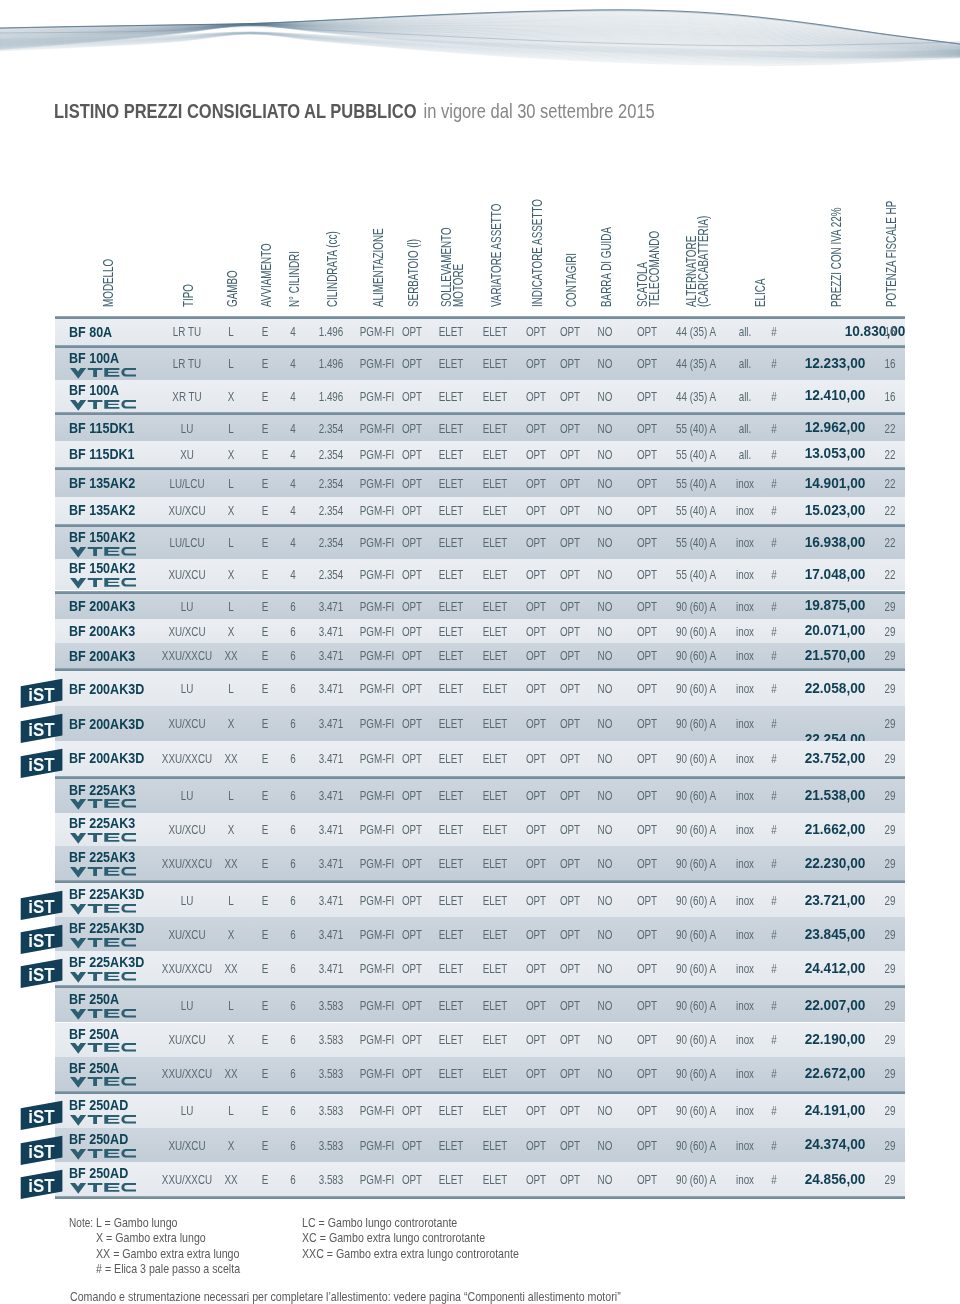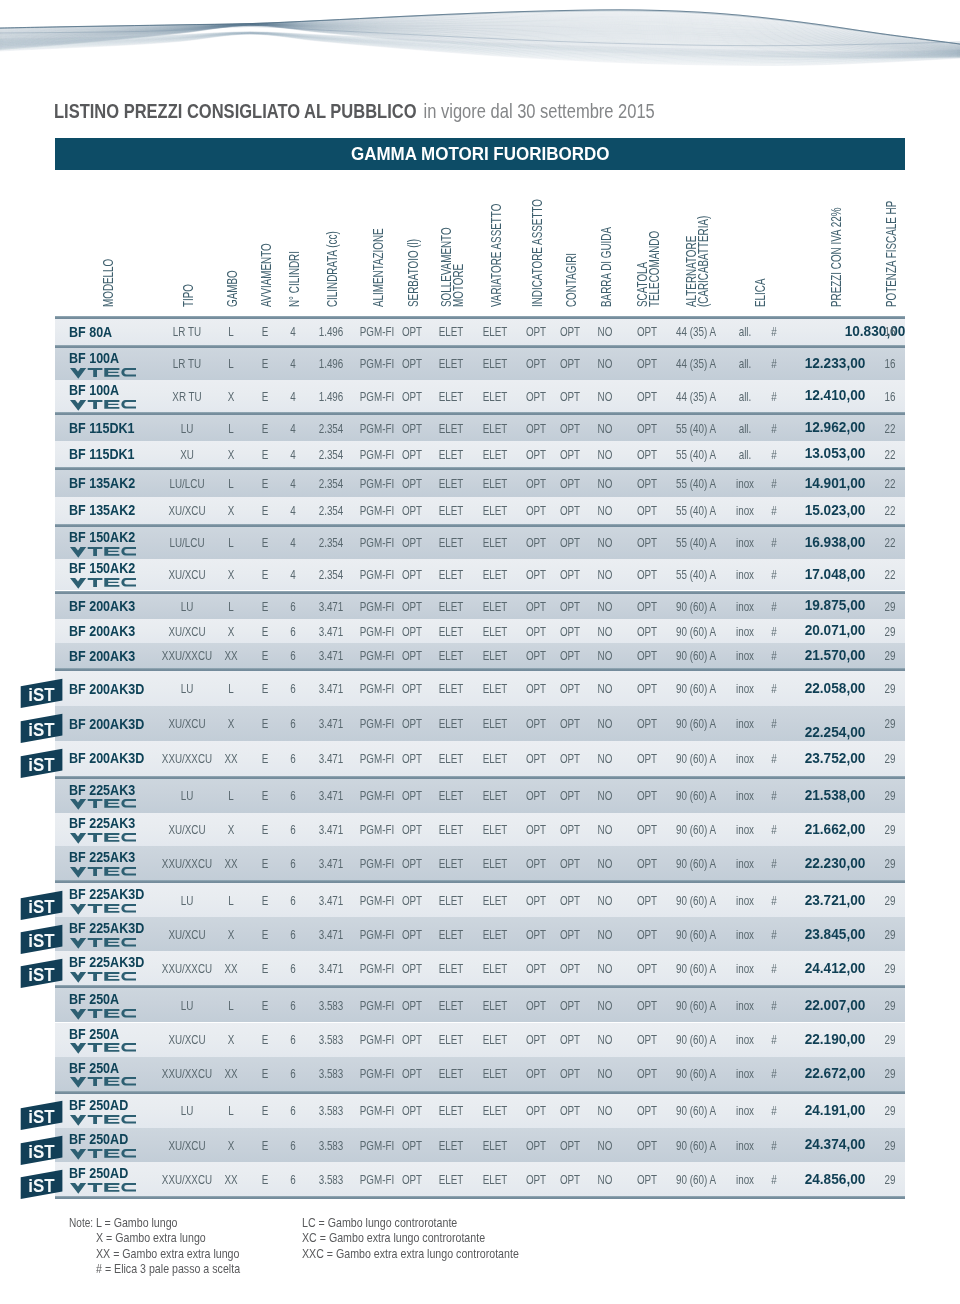--- a/index.html
+++ b/index.html
@@ -109,23 +109,20 @@
       <path d="M0.0 47.8 C10.0 47.4 40.0 46.3 60.0 45.5 C80.0 44.7 100.0 44.1 120.0 43.1 C140.0 42.1 158.3 41.2 180.0 39.6 C201.7 38.0 226.7 33.6 250.0 33.6 C273.3 33.6 295.0 37.5 320.0 39.5 C345.0 41.5 373.3 43.8 400.0 45.8 C426.7 47.8 453.3 49.7 480.0 51.4 C506.7 53.1 533.3 54.6 560.0 55.9 C586.7 57.2 613.3 58.3 640.0 59.2 C666.7 60.1 693.3 60.7 720.0 61.1 C746.7 61.5 773.3 62.0 800.0 61.7 C826.7 61.5 853.3 60.5 880.0 59.6 C906.7 58.6 946.7 56.6 960.0 56.0" stroke="#8aa3b6" stroke-width="0.7" fill="none" opacity="0.224"></path>
       <path d="M0.0 48.5 C10.0 48.1 40.0 46.8 60.0 46.0 C80.0 45.2 100.0 44.6 120.0 43.5 C140.0 42.5 158.3 41.6 180.0 40.0 C201.7 38.3 226.7 33.7 250.0 33.7 C273.3 33.7 295.0 37.8 320.0 39.9 C345.0 41.9 373.3 44.2 400.0 46.3 C426.7 48.3 453.3 50.4 480.0 52.1 C506.7 53.8 533.3 55.3 560.0 56.7 C586.7 58.0 613.3 59.1 640.0 60.0 C666.7 60.9 693.3 61.5 720.0 61.9 C746.7 62.3 773.3 62.7 800.0 62.4 C826.7 62.1 853.3 61.1 880.0 60.1 C906.7 59.1 946.7 57.0 960.0 56.4" stroke="#8aa3b6" stroke-width="0.7" fill="none" opacity="0.207"></path>
       <path d="M0.0 49.1 C10.0 48.7 40.0 47.4 60.0 46.6 C80.0 45.7 100.0 45.0 120.0 44.0 C140.0 43.0 158.3 42.0 180.0 40.3 C201.7 38.6 226.7 33.8 250.0 33.8 C273.3 33.8 295.0 38.0 320.0 40.2 C345.0 42.4 373.3 44.7 400.0 46.8 C426.7 48.9 453.3 51.0 480.0 52.7 C506.7 54.5 533.3 56.1 560.0 57.4 C586.7 58.8 613.3 60.0 640.0 60.8 C666.7 61.7 693.3 62.3 720.0 62.7 C746.7 63.1 773.3 63.5 800.0 63.2 C826.7 62.8 853.3 61.7 880.0 60.7 C906.7 59.6 946.7 57.5 960.0 56.9" stroke="#8aa3b6" stroke-width="0.7" fill="none" opacity="0.191"></path>
       <path d="M0.0 49.7 C10.0 49.3 40.0 48.0 60.0 47.1 C80.0 46.2 100.0 45.5 120.0 44.5 C140.0 43.4 158.3 42.4 180.0 40.7 C201.7 38.9 226.7 34.0 250.0 33.9 C273.3 33.9 295.0 38.3 320.0 40.5 C345.0 42.8 373.3 45.1 400.0 47.3 C426.7 49.4 453.3 51.6 480.0 53.4 C506.7 55.2 533.3 56.8 560.0 58.2 C586.7 59.6 613.3 60.8 640.0 61.7 C666.7 62.5 693.3 63.1 720.0 63.5 C746.7 63.9 773.3 64.2 800.0 63.9 C826.7 63.5 853.3 62.4 880.0 61.3 C906.7 60.2 946.7 58.0 960.0 57.3" stroke="#8aa3b6" stroke-width="0.7" fill="none" opacity="0.174"></path>
       <path d="M0.0 50.4 C10.0 49.9 40.0 48.6 60.0 47.7 C80.0 46.7 100.0 46.0 120.0 44.9 C140.0 43.8 158.3 42.9 180.0 41.0 C201.7 39.2 226.7 34.1 250.0 34.1 C273.3 34.0 295.0 38.6 320.0 40.9 C345.0 43.2 373.3 45.6 400.0 47.8 C426.7 50.0 453.3 52.2 480.0 54.0 C506.7 55.9 533.3 57.5 560.0 58.9 C586.7 60.3 613.3 61.6 640.0 62.5 C666.7 63.4 693.3 63.9 720.0 64.3 C746.7 64.7 773.3 65.0 800.0 64.6 C826.7 64.2 853.3 63.0 880.0 61.8 C906.7 60.7 946.7 58.4 960.0 57.8" stroke="#8aa3b6" stroke-width="0.7" fill="none" opacity="0.157"></path>
       <path d="M0.0 51.0 C10.0 50.5 40.0 49.1 60.0 48.2 C80.0 47.3 100.0 46.5 120.0 45.4 C140.0 44.3 158.3 43.3 180.0 41.4 C201.7 39.5 226.7 34.2 250.0 34.2 C273.3 34.2 295.0 38.9 320.0 41.2 C345.0 43.6 373.3 46.0 400.0 48.3 C426.7 50.5 453.3 52.8 480.0 54.7 C506.7 56.6 533.3 58.3 560.0 59.7 C586.7 61.1 613.3 62.4 640.0 63.3 C666.7 64.2 693.3 64.8 720.0 65.1 C746.7 65.4 773.3 65.8 800.0 65.3 C826.7 64.8 853.3 63.6 880.0 62.4 C906.7 61.2 946.7 58.9 960.0 58.2" stroke="#8aa3b6" stroke-width="0.7" fill="none" opacity="0.140"></path>
       <path d="M0.0 28.0 C10.0 27.8 40.0 27.2 60.0 26.8 C80.0 26.4 100.0 26.1 120.0 25.8 C140.0 25.5 158.3 25.2 180.0 24.8 C201.7 24.4 226.7 24.3 250.0 23.6 C273.3 22.9 295.0 21.7 320.0 20.5 C345.0 19.3 373.3 17.8 400.0 16.5 C426.7 15.2 453.3 14.0 480.0 13.0 C506.7 12.0 533.3 11.1 560.0 10.6 C586.7 10.1 613.3 9.5 640.0 10.0 C666.7 10.5 693.3 11.5 720.0 13.5 C746.7 15.5 773.3 18.7 800.0 22.0 C826.7 25.3 853.3 29.8 880.0 33.5 C906.7 37.2 946.7 42.2 960.0 44.0" stroke="#4b6a80" stroke-width="1.0" fill="none" opacity="0.72"></path>
       <path d="M0.0 33.0 C10.0 32.9 40.0 32.7 60.0 32.5 C80.0 32.3 100.0 32.2 120.0 31.8 C140.0 31.4 158.3 31.1 180.0 30.2 C201.7 29.3 226.7 26.5 250.0 26.5 C273.3 26.5 295.0 28.8 320.0 30.0 C345.0 31.2 373.3 32.7 400.0 34.0 C426.7 35.3 453.3 36.8 480.0 38.0 C506.7 39.2 533.3 40.5 560.0 41.5 C586.7 42.5 613.3 43.3 640.0 44.0 C666.7 44.7 693.3 45.2 720.0 45.5 C746.7 45.8 773.3 45.8 800.0 45.5 C826.7 45.2 853.3 44.6 880.0 44.0 C906.7 43.4 946.7 42.3 960.0 42.0" stroke="#7b94a7" stroke-width="0.85" fill="none" opacity="0.45"></path>
     </svg>
 <div class="title"><span class="t-b">LISTINO PREZZI CONSIGLIATO AL PUBBLICO</span><span class="t-l">in vigore dal 30 settembre 2015</span></div>
-<div class="band">
-      <div class="band-lbl"><i>GAMMA MOTORI FUORIBORDO</i></div>
-    </div>
 <div class="vh" style="left:101.8px;top:307.0px;">
       <u>MODELLO</u>
     </div>
 <div class="vh" style="left:181.8px;top:307.0px;">
       <u>TIPO</u>
     </div>
 <div class="vh" style="left:225.8px;top:307.0px;">
       <u>GAMBO</u>
     </div>
 <div class="vh" style="left:259.9px;top:307.0px;">
@@ -499,21 +496,21 @@
       <div class="cell" style="left:357.0px;top:11.0px"><u>OPT</u></div>
       <div class="cell" style="left:396.0px;top:11.0px"><u>ELET</u></div>
       <div class="cell" style="left:440.0px;top:11.0px"><u>ELET</u></div>
       <div class="cell" style="left:481.0px;top:11.0px"><u>OPT</u></div>
       <div class="cell" style="left:515.0px;top:11.0px"><u>OPT</u></div>
       <div class="cell" style="left:550.0px;top:11.0px"><u>NO</u></div>
       <div class="cell" style="left:592.0px;top:11.0px"><u>OPT</u></div>
       <div class="cell" style="left:641.0px;top:11.0px"><u>90 (60) A</u></div>
       <div class="cell" style="left:690.0px;top:11.0px"><u>inox</u></div>
       <div class="cell" style="left:719.0px;top:11.0px"><u>#</u></div>
-      <div class="cell price" style="left:780.0px;top:19px"><u>22.254,00</u></div>
+      <div class="cell price" style="left:780.0px;top:26px"><u>22.254,00</u></div>
       <div class="cell" style="left:835.0px;top:11.0px"><u>29</u></div>
     </div>
     <div class="ist" style="left:10.7px;top:705.20px"><svg class="ist-badge" viewBox="0 0 600 400" width="60" height="40">
         <path d="M97 162 L514 88 L514 305 L97 379 Z" fill="#123f57"></path>
         <text x="305" y="311" fill="#f4f9fa" font-family="Liberation Sans,sans-serif" font-size="182" font-weight="bold" text-anchor="middle" textLength="263" lengthAdjust="spacingAndGlyphs">iST</text>
       </svg></div>
 <div class="row l" style="top:741.0px;height:34.8px">
       <div class="model" style="top:9.4px"><u>BF 200AK3D</u></div>
       <div class="cell" style="left:132.0px;top:11.0px"><u>XXU/XXCU</u></div>
       <div class="cell" style="left:176.0px;top:11.0px"><u>XX</u></div>
@@ -904,13 +901,14 @@
       </svg></div>
 <div class="sep" style="top:1196.20px"></div>
 <div class="nl" style="left:69.3px;top:1217.1px"><u style="transform:scaleX(.80)">Note:</u></div>
 <div class="nl" style="left:96.4px;top:1217.1px"><u>L = Gambo lungo</u></div>
 <div class="nl" style="left:96.4px;top:1232.4px"><u>X = Gambo extra lungo</u></div>
 <div class="nl" style="left:96.4px;top:1247.7px"><u>XX = Gambo extra extra lungo</u></div>
 <div class="nl" style="left:96.4px;top:1263.0px"><u># = Elica 3 pale passo a scelta</u></div>
 <div class="nl" style="left:302px;top:1217.1px"><u>LC = Gambo lungo controrotante</u></div>
 <div class="nl" style="left:302px;top:1232.4px"><u>XC = Gambo extra lungo controrotante</u></div>
 <div class="nl" style="left:302px;top:1247.7px"><u>XXC = Gambo extra extra lungo controrotante</u></div>
+<div class="nl" style="left:69.9px;top:1290.5px"><u>Comando e strumentazione necessari per completare l’allestimento: vedere pagina “Componenti allestimento motori”</u></div>
 </div>
 
 </body></html>

